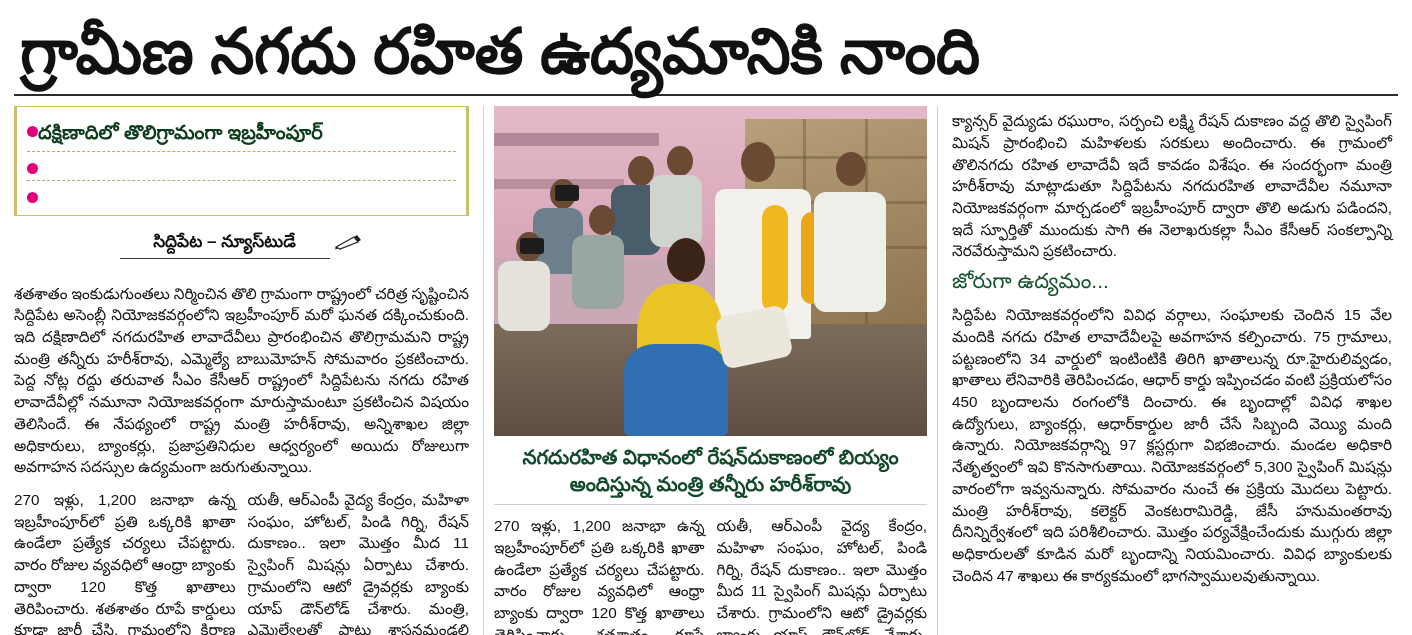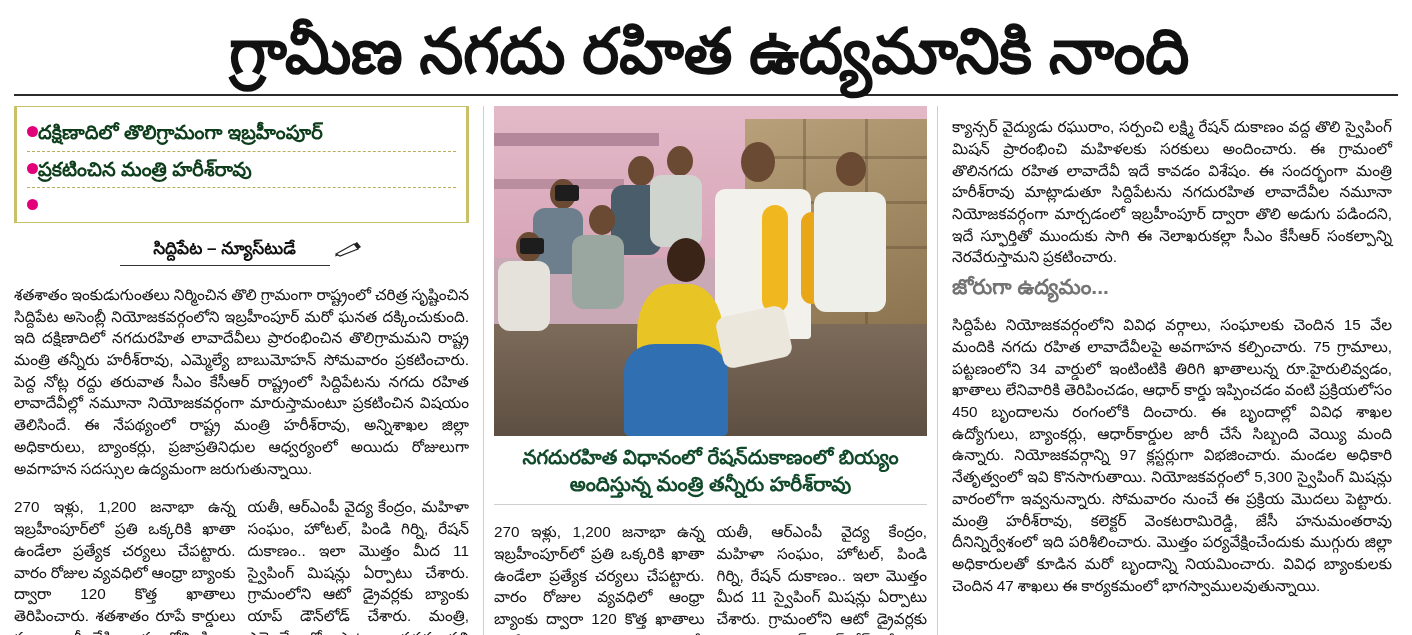--- a/index.html
+++ b/index.html
@@ -22,21 +22,21 @@
     padding: 18px 14px 8px 14px;
   }
   .headline {
     font-family: "Liberation Sans", sans-serif;
     font-size: 63px;
     font-weight: bold;
     color: #111111;
     line-height: 1.05;
     letter-spacing: -0.5px;
     white-space: nowrap;
-    text-align: center;
+    text-align: left;
     padding-left: 6px;
   }
   .rule {
     border-bottom: 2px solid #2b2b2b;
     margin: 10px 0 10px 0;
   }
   .columns {
     display: flex;
     gap: 14px;
     align-items: flex-start;
@@ -71,21 +71,21 @@
     flex: 0 0 11px;
   }
   .bullet-text {
     font-size: 19.5px;
     font-weight: bold;
     color: #0e3d1b;
     line-height: 1.25;
   }
   .byline {
     text-align: center;
-    margin: 16px 0 18px 0;
+    margin: 16px 0 24px 0;
     font-size: 17px;
     font-weight: bold;
     color: #111;
     position: relative;
   }
   .byline .byline-inner {
     display: inline-block;
     position: relative;
     padding-right: 34px;
   }
@@ -102,21 +102,21 @@
     background: #333;
     margin: 3px auto 0 auto;
   }
   .body-text {
     font-size: 15.3px;
     line-height: 1.42;
     text-align: justify;
     color: #111;
     word-spacing: -0.5px;
   }
-  .body-text p { margin: 10px 0 7px 0; }
+  .body-text p { margin: 4px 0 7px 0; }
   .left-split {
     display: flex;
     gap: 12px;
     margin-top: 6px;
   }
   .left-split > div { flex: 1 1 0; }
   
   .col-mid {
     width: 455px;
     flex: 0 0 455px;
@@ -147,22 +147,22 @@
     padding-top: 6px;
   }
   .mid-split > div { flex: 1 1 0; }
   
   .col-right {
     width: 440px;
     flex: 0 0 440px;
   }
   .subhead {
     font-size: 21px;
-    font-weight: bold;
-    color: #737373;
+    font-weight: normal;
+    color: #14532d;
     margin: 6px 0 6px 0;
   }
   
   .ph-bg-wall { position:absolute; left:0; top:0; width:100%; height:46%; background:linear-gradient(180deg,#e3b9c8,#d7a6b8); }
   .ph-shelf { position:absolute; left:0; top:8%; width:38%; height:4%; background:#b4879a; }
   .ph-shelf2 { position:absolute; left:0; top:22%; width:30%; height:3%; background:#ba8d9f; }
   .ph-sacks { position:absolute; right:0; top:4%; width:42%; height:62%; background:linear-gradient(160deg,#b7a07a,#8d7450); }
   .ph-sack-line { position:absolute; background:rgba(90,70,45,.35); }
   .ph-floor { position:absolute; left:0; bottom:0; width:100%; height:34%; background:linear-gradient(180deg,#7d6b5a,#5d4f42); }
   .ph-person { position:absolute; border-radius:12px; }
@@ -186,21 +186,20 @@
 
     <div class="col-left">
 
       <div class="bullets">
         <div class="bullet-row">
           <span class="dot"></span>
           <span class="bullet-text">దక్షిణాదిలో తొలిగ్రామంగా ఇబ్రహీంపూర్</span>
         </div>
         <div class="bullet-row">
           <span class="dot"></span>
-          <span class="bullet-text">ప్రకటించిన మంత్రి హరీశ్‌రావు</span>
         </div>
         <div class="bullet-row">
           <span class="dot"></span>
         </div>
       </div>
 
       <div class="byline">
         <span class="byline-inner">
           <span>సిద్దిపేట – న్యూస్‌టుడే</span>
           <svg class="pen" viewBox="0 0 30 16">

